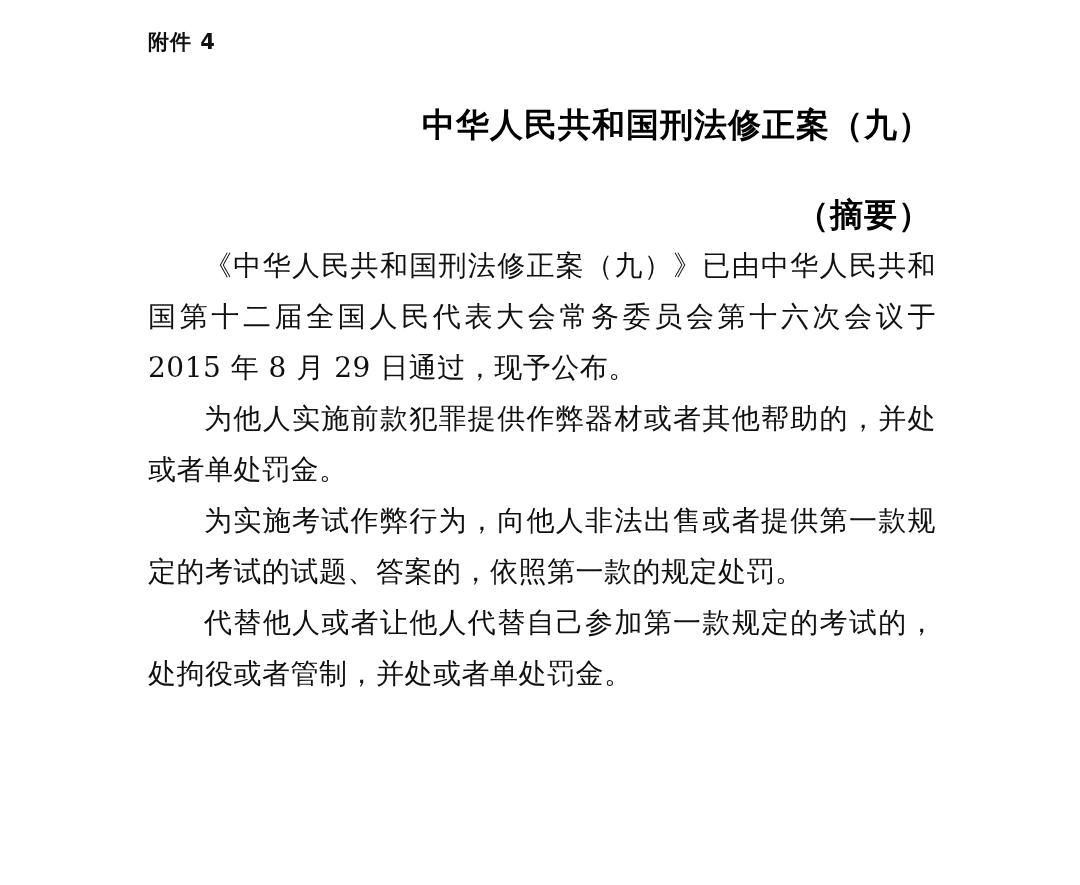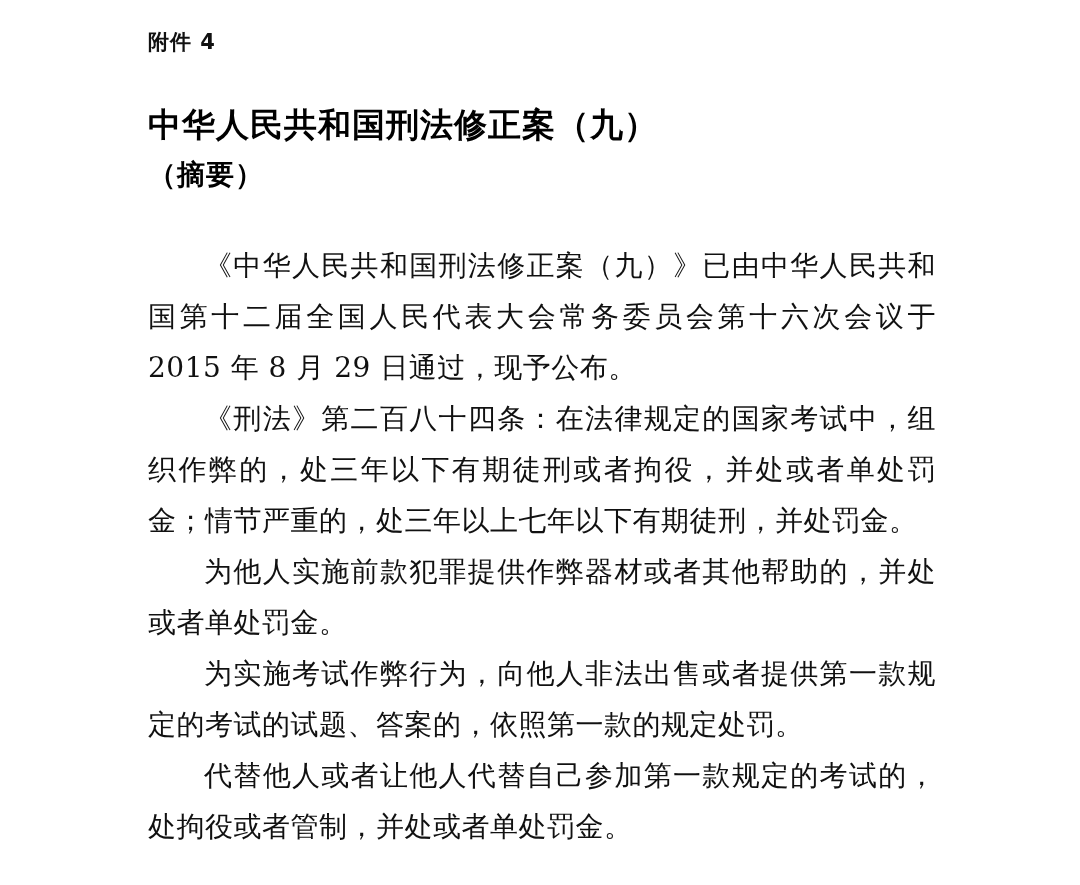--- a/index.html
+++ b/index.html
@@ -29,33 +29,34 @@
     font-weight: bold;
     font-size: 21px;
     letter-spacing: 1px;
     color: #111111;
   }
   .doc-title {
     position: absolute;
     left: 148px;
     top: 100px;
     width: 784px;
-    text-align: left;
+    text-align: right;
     font-family: "DejaVu Serif", "Liberation Serif", serif;
     font-weight: bold;
     font-size: 33px;
     line-height: 50px;
     letter-spacing: 1px;
     color: #000000;
   }
   .doc-subtitle {
     display: block;
     font-weight: bold;
-    font-size: 28px;
+    font-size: 33px;
     line-height: 50px;
+    margin-top: 40px;
   }
   .body-block {
     position: absolute;
     left: 148px;
     top: 240px;
     width: 788px;
   }
   .para {
     margin: 0 0 0 0;
     font-size: 28px;
@@ -74,19 +75,18 @@
 
   <div class="attachment-label">附件 4</div>
 
   <div class="doc-title">
     <span>中华人民共和国刑法修正案（九）</span>
     <span class="doc-subtitle">（摘要）</span>
   </div>
 
   <div class="body-block">
     <p class="para">《中华人民共和国刑法修正案（九）》已由中华人民共和国第十二届全国人民代表大会常务委员会第十六次会议于 2015 年 8 月 29 日通过，现予公布。</p>
-    <p class="para">《刑法》第二百八十四条：在法律规定的国家考试中，组织作弊的，处三年以下有期徒刑或者拘役，并处或者单处罚金；情节严重的，处三年以上七年以下有期徒刑，并处罚金。</p>
     <p class="para">为他人实施前款犯罪提供作弊器材或者其他帮助的，并处或者单处罚金。</p>
     <p class="para">为实施考试作弊行为，向他人非法出售或者提供第一款规定的考试的试题、答案的，依照第一款的规定处罚。</p>
     <p class="para">代替他人或者让他人代替自己参加第一款规定的考试的，处拘役或者管制，并处或者单处罚金。</p>
   </div>
 
 </div>
 
 </body></html>

